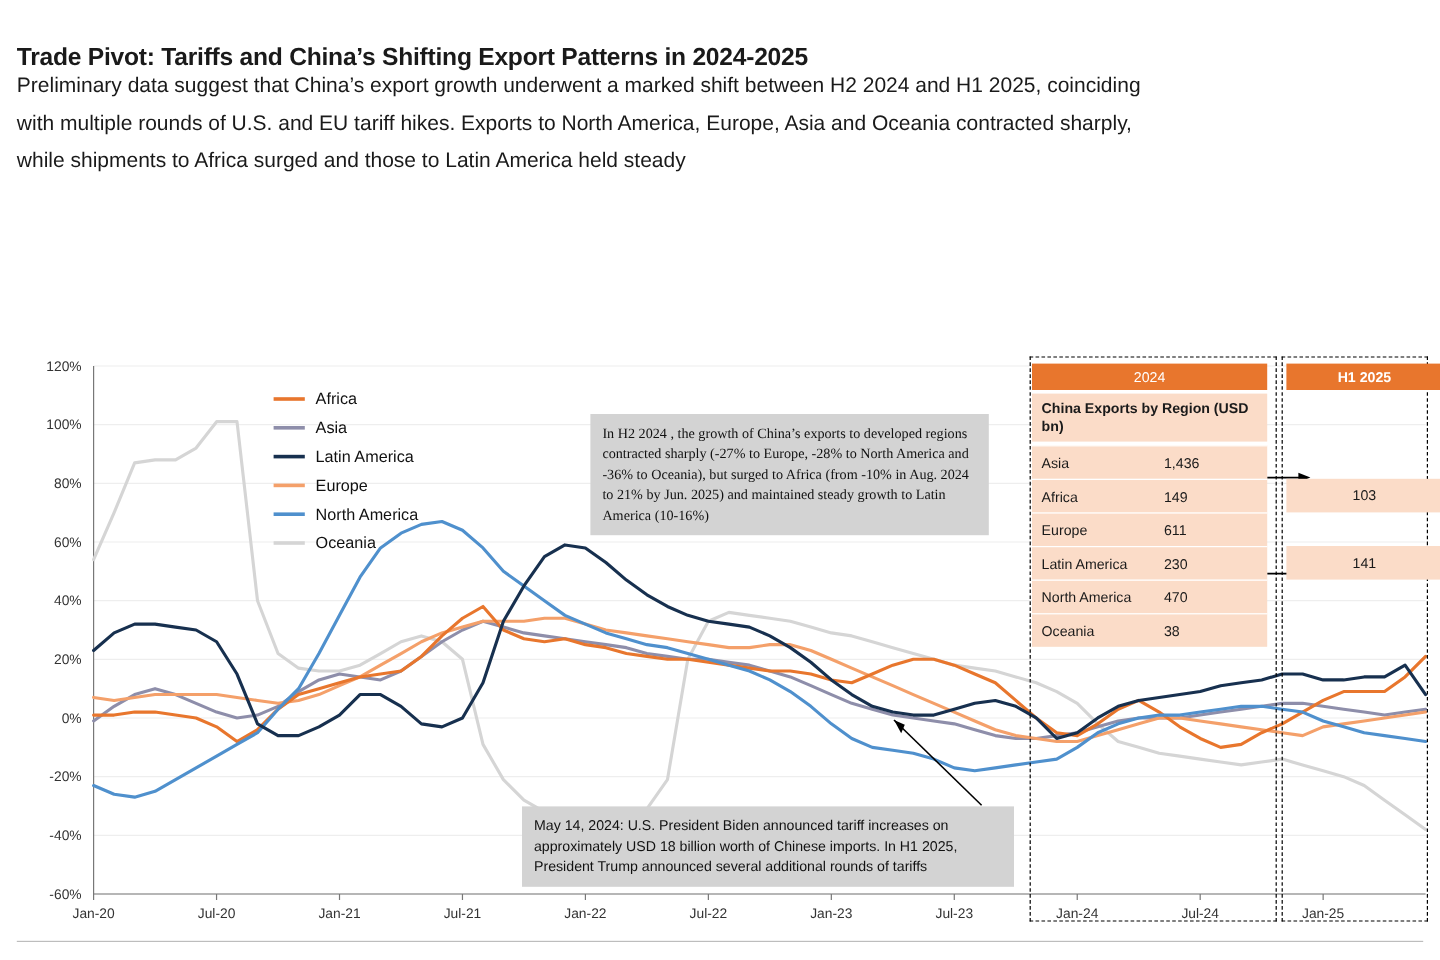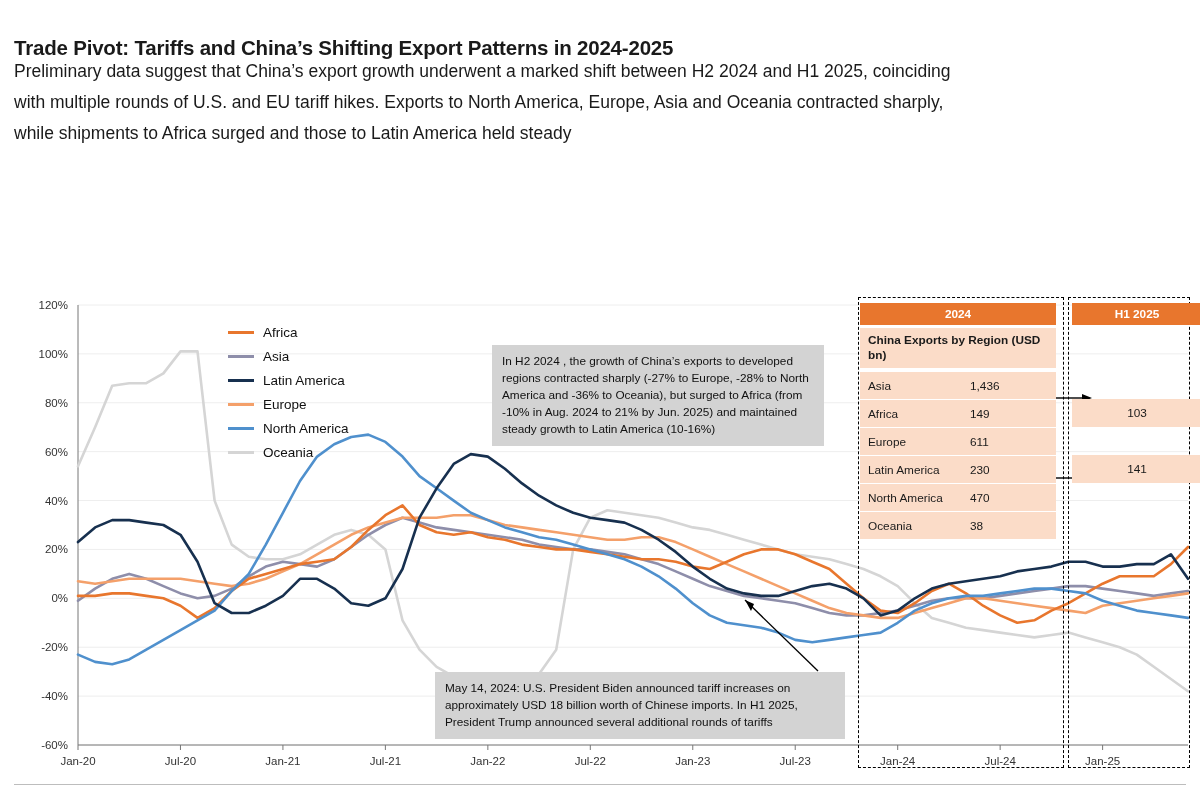--- a/index.html
+++ b/index.html
@@ -59,28 +59,28 @@
   .legend { position:absolute; left:228px; top:300px; }
   .legend-row { display:flex; align-items:center; height:24px; }
   .legend-swatch { width:26px; height:3px; margin-right:9px; }
   .legend-label { font-size:13.5px; color:#111; }
 
   
   .callout {
     position:absolute; background:#d3d3d3; color:#111;
     font-size:11.8px; line-height:17px; padding:8px 10px;
   }
-  #callout-h2 { left:492px; top:325px; width:312px; }
+  #callout-h2 { left:492px; top:325px; width:312px;font-family:Liberation Serif, serif; }
   #callout-tariff { left:435px; top:652px; width:390px; }
 
   
   .tbl { position:absolute; left:860px; top:283px; font-size:11.8px; }
   .tbl .hdr2024 {
     position:absolute; left:0; top:0; width:196px; height:22px;
-    background:#e8762d; color:#fff; font-weight:bold; text-align:center;
+    background:#e8762d; color:#fff; font-weight:normal; text-align:center;
     line-height:22px;
   }
   .tbl .hdr2025 {
     position:absolute; left:212px; top:0; width:130px; height:22px;
     background:#e8762d; color:#fff; font-weight:bold; text-align:center;
     line-height:22px;
   }
   .tbl .subhead {
     position:absolute; left:0; top:25px; width:196px; height:40px;
     background:#fbdcc8; font-weight:bold; padding:5px 8px; box-sizing:border-box;

